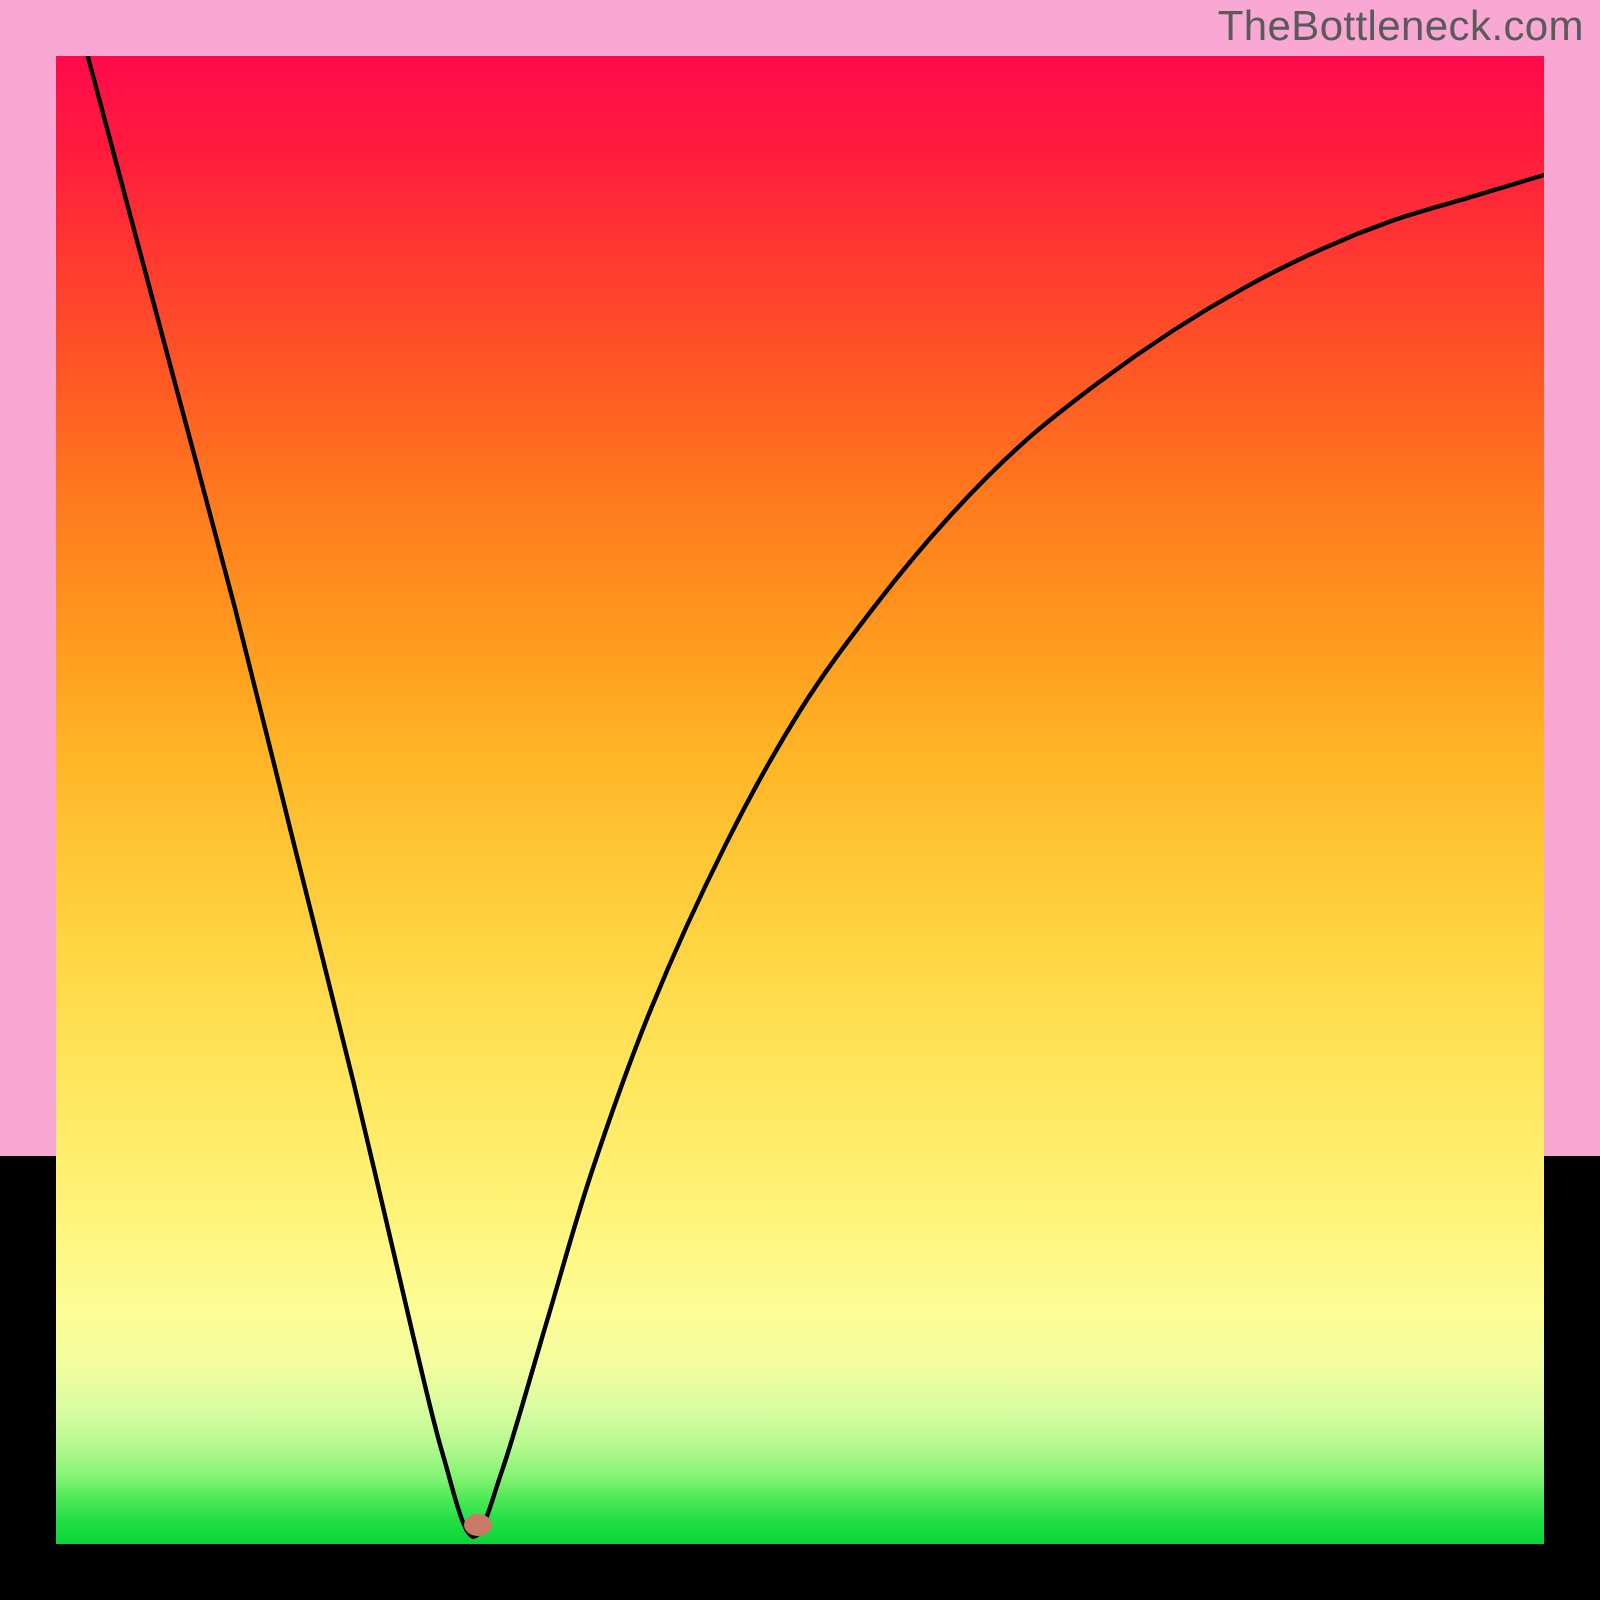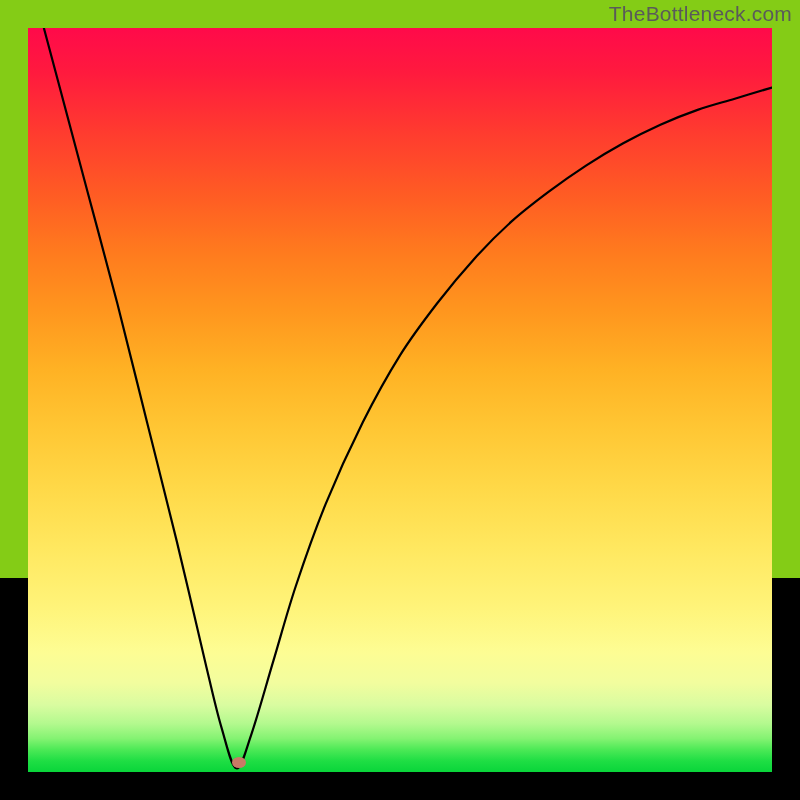--- a/index.html
+++ b/index.html
@@ -10,21 +10,21 @@
     background: #000;
     overflow: hidden;
     font-family: Arial, Helvetica, sans-serif;
   }
   .frame {
     position: absolute;
     top: 0;
     left: 0;
     width: 800px;
     height: 578px;
-    background: #84cc16;
+    background: #f9a8d4;
   }
   .plot-area {
     position: absolute;
     
     top: 28px;
     left: 28px;
     width: 744px;
     height: 744px;
     overflow: hidden;
   }

